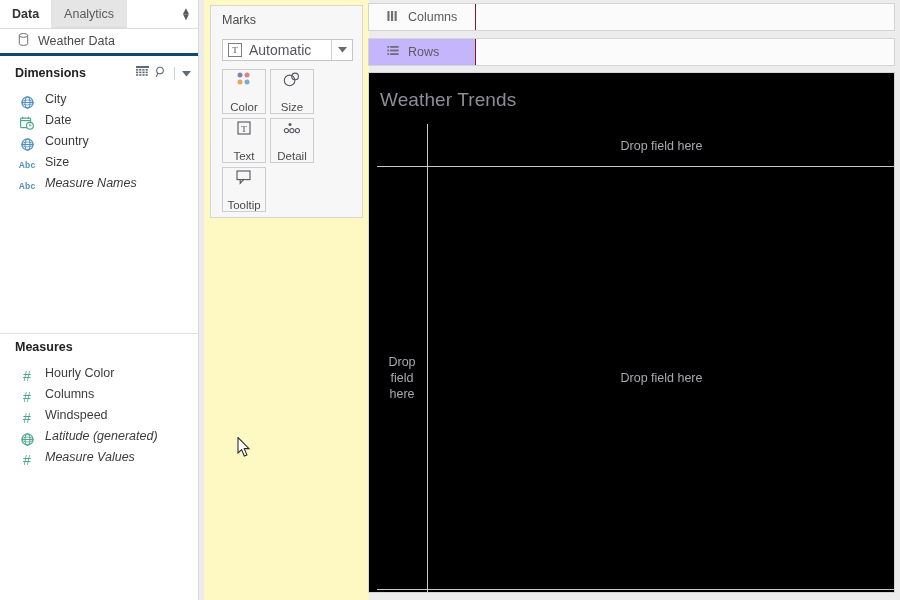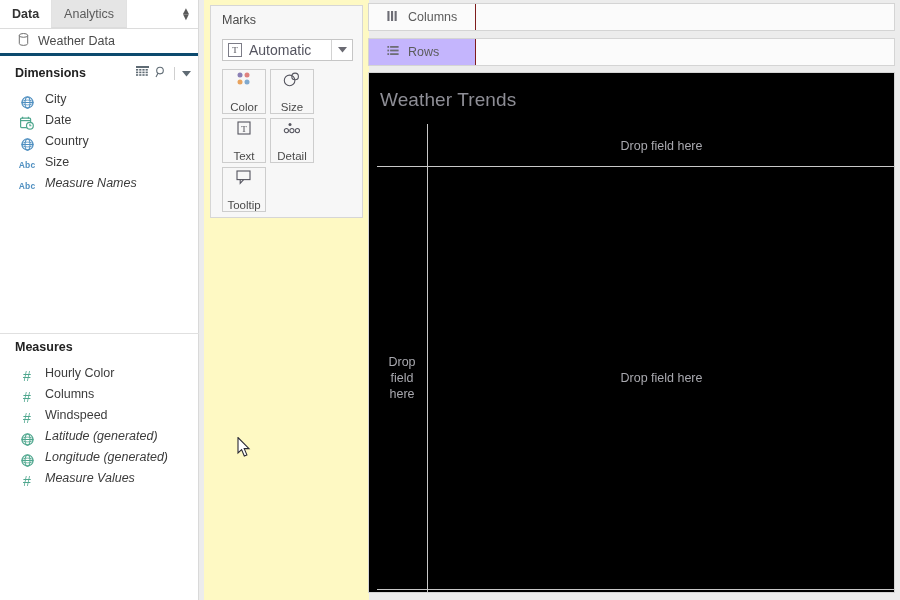--- a/index.html
+++ b/index.html
@@ -423,31 +423,20 @@
             <svg width="13" height="13" viewBox="0 0 13 13">
               <circle cx="6.5" cy="6.5" r="5.6" fill="none" stroke="#4fa78e" stroke-width="1.15"></circle>
               <ellipse cx="6.5" cy="6.5" rx="2.5" ry="5.6" fill="none" stroke="#4fa78e" stroke-width="1.05"></ellipse>
               <line x1="0.9" y1="6.5" x2="12.1" y2="6.5" stroke="#4fa78e" stroke-width="1.05"></line>
               <ellipse cx="6.5" cy="6.5" rx="5.6" ry="2.4" fill="none" stroke="#4fa78e" stroke-width="0.85"></ellipse>
             </svg>
           </span>
           <span class="fname">Latitude (generated)</span>
         </div>
 
-        <div class="field italic">
-          <span class="ficon">
-            <svg width="13" height="13" viewBox="0 0 13 13">
-              <circle cx="6.5" cy="6.5" r="5.6" fill="none" stroke="#4fa78e" stroke-width="1.15"></circle>
-              <ellipse cx="6.5" cy="6.5" rx="2.5" ry="5.6" fill="none" stroke="#4fa78e" stroke-width="1.05"></ellipse>
-              <line x1="0.9" y1="6.5" x2="12.1" y2="6.5" stroke="#4fa78e" stroke-width="1.05"></line>
-              <ellipse cx="6.5" cy="6.5" rx="5.6" ry="2.4" fill="none" stroke="#4fa78e" stroke-width="0.85"></ellipse>
-            </svg>
-          </span>
-          <span class="fname">Longitude (generated)</span>
-        </div>
 
         <div class="field italic">
           <span class="ficon hash-icon">#</span>
           <span class="fname">Measure Values</span>
         </div>
 
       </div>
     </div>
   </div>
 

